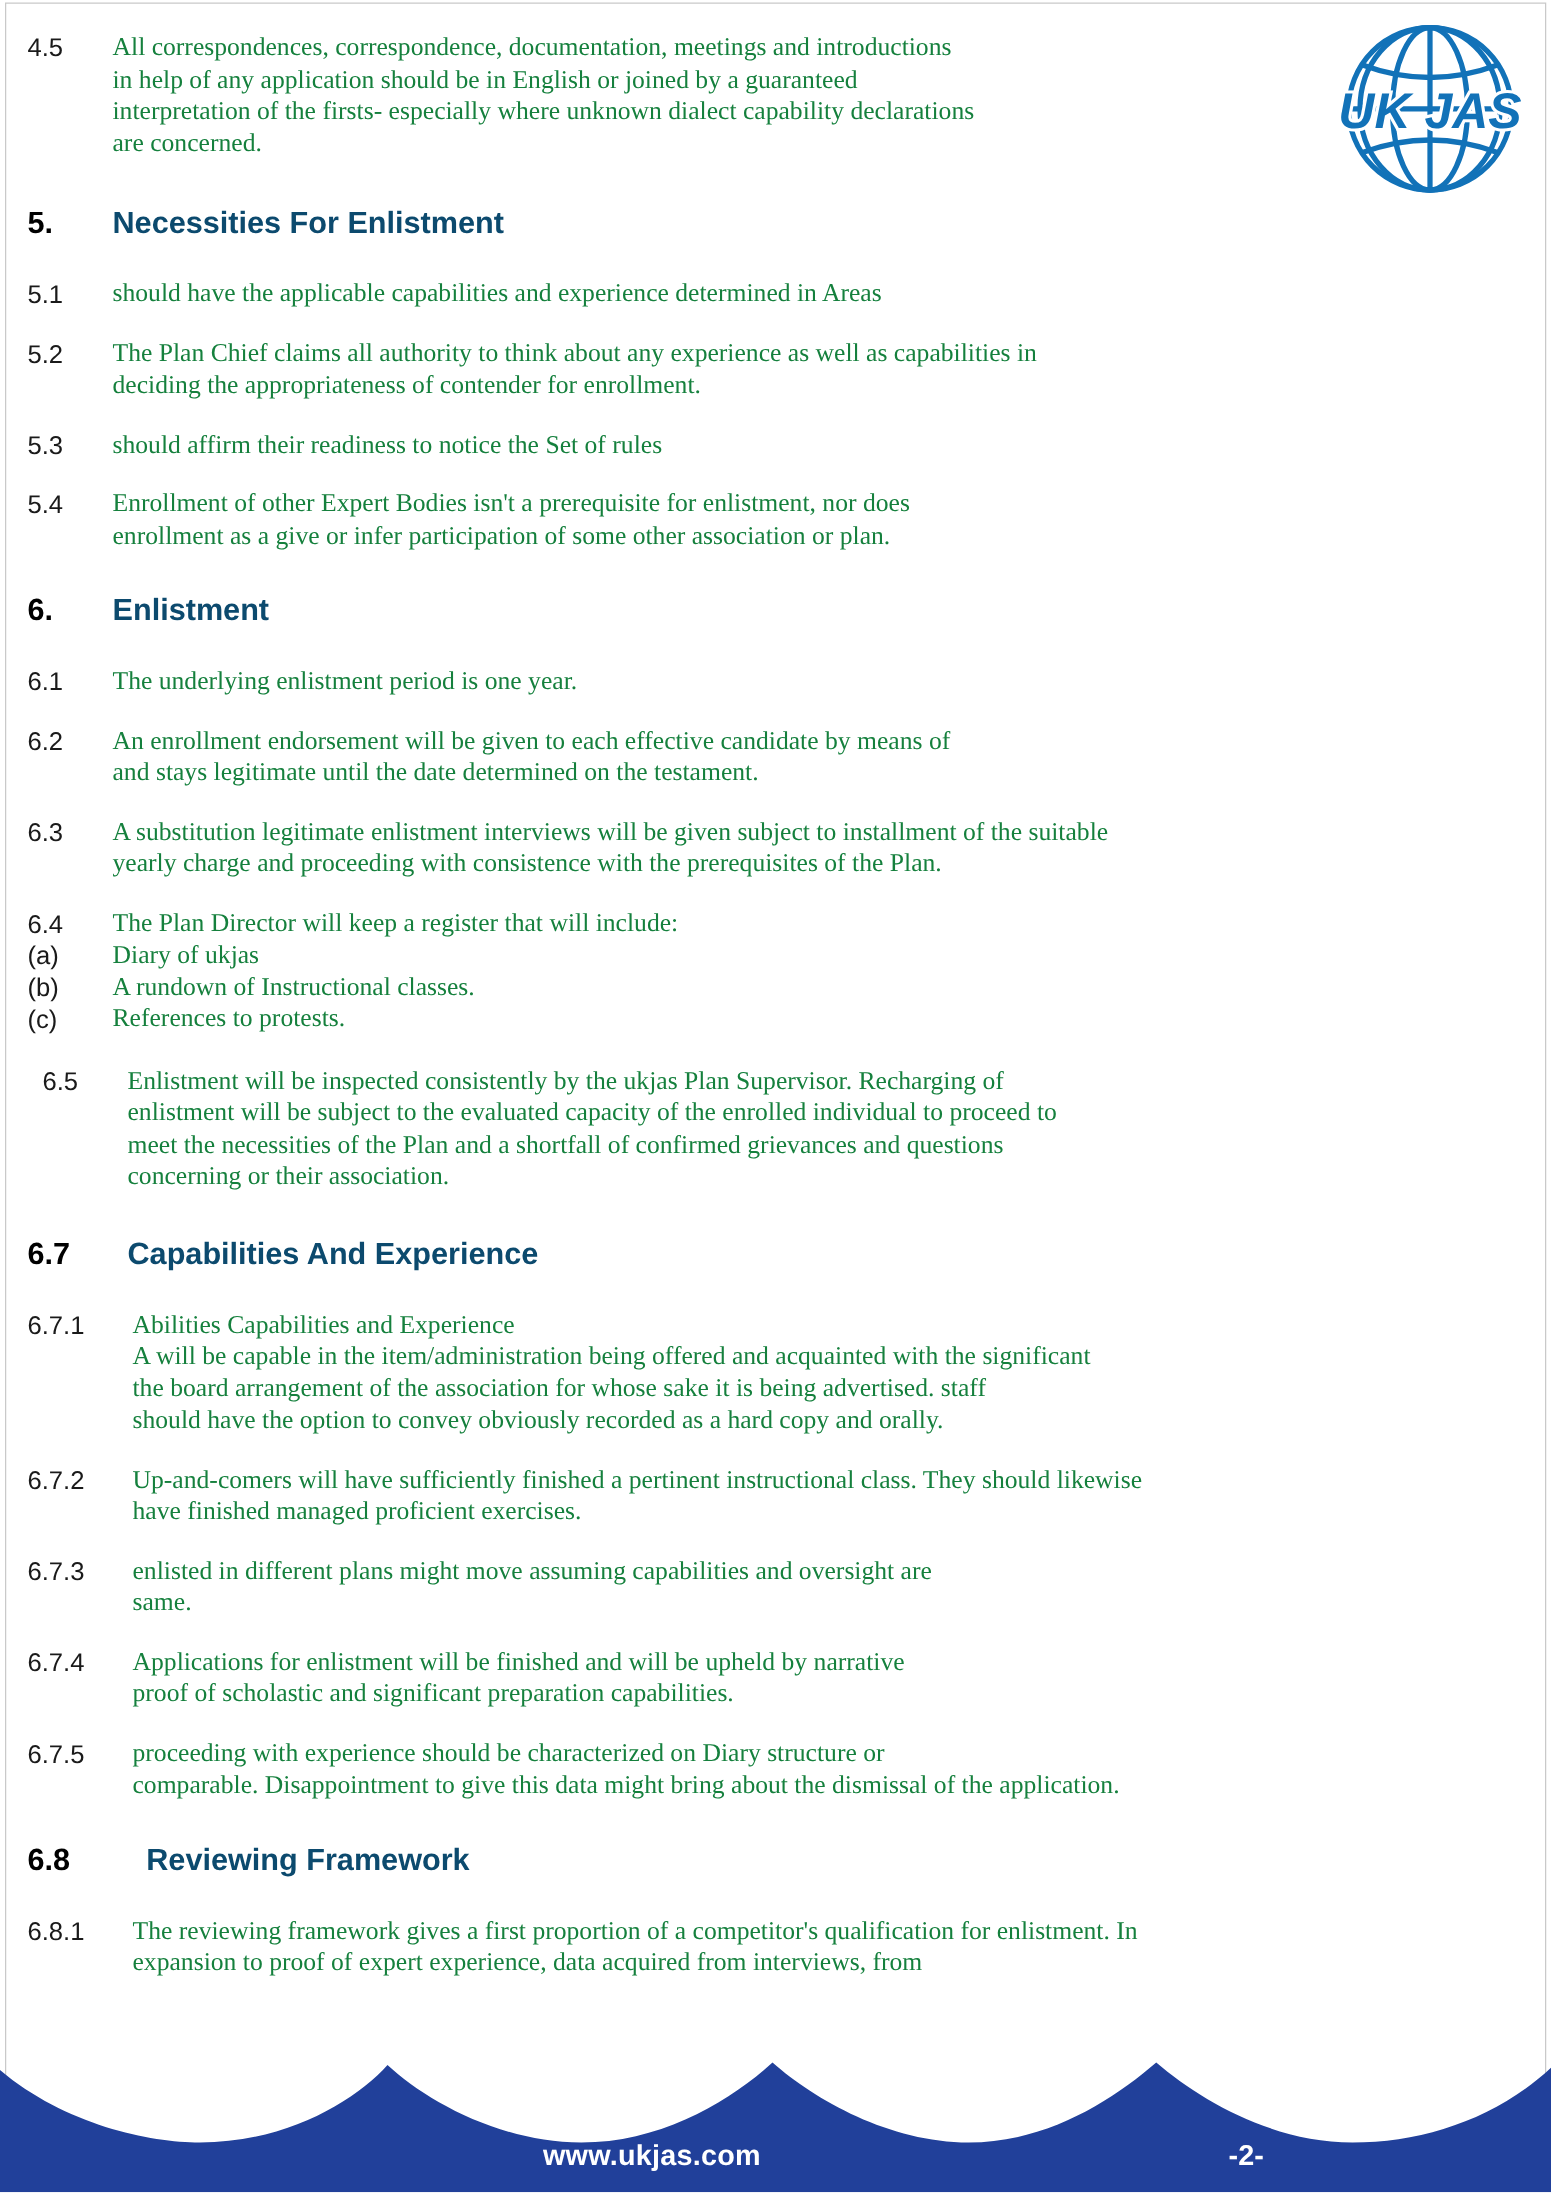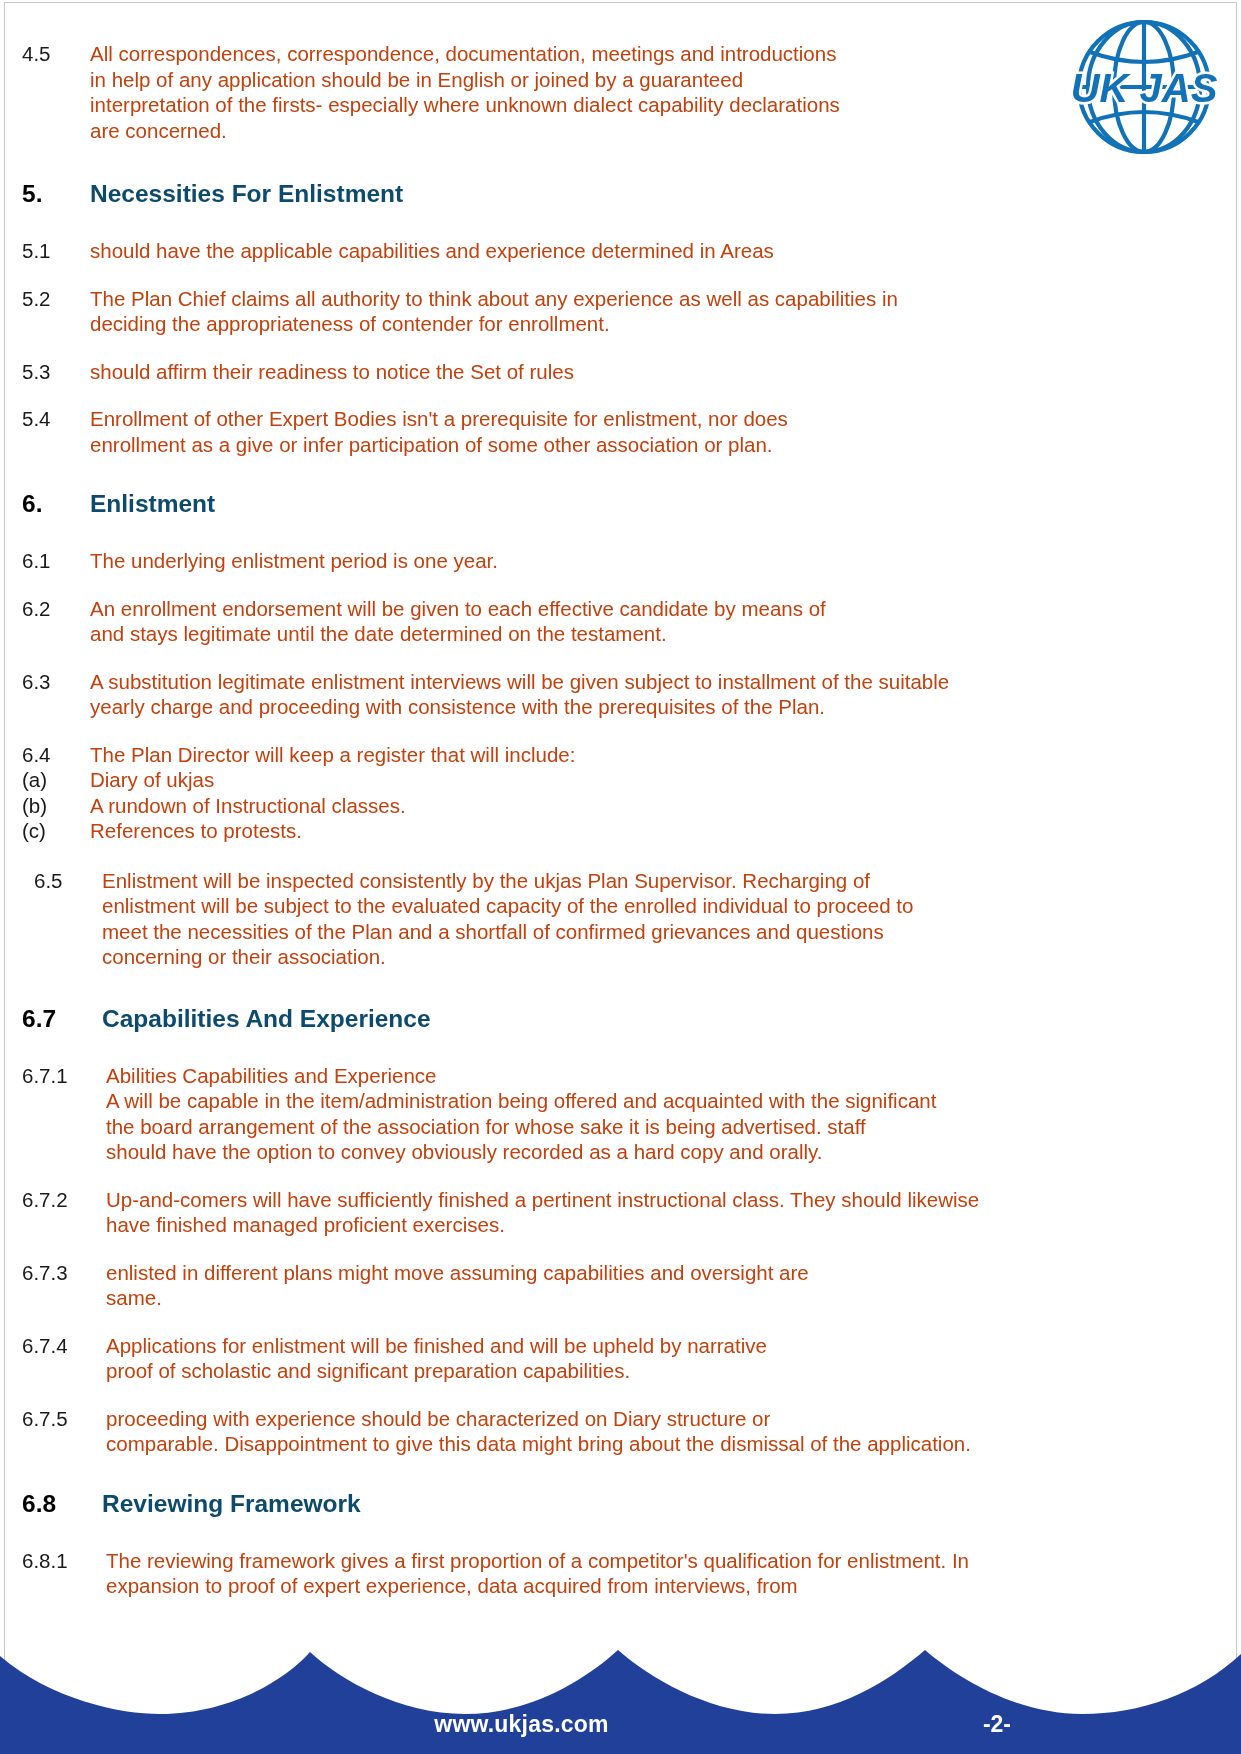--- a/index.html
+++ b/index.html
@@ -36,21 +36,21 @@
     right: 16px;
     top: 14px;
     width: 162px;
     height: 146px;
   }
 
   
   .content {
     position: absolute;
     left: 0;
-    top: 15px;
+    top: 0;
     width: 1241px;
     padding: 26px 34px 0 22px;
     box-sizing: border-box;
   }
 
   .clause {
     display: flex;
     align-items: flex-start;
     margin-bottom: 22px;
   }
@@ -61,21 +61,22 @@
     line-height: 25.5px;
     color: #1a1a1a;
   }
   .clause .num.wide {
     width: 84px;
   }
   .clause .body {
     flex: 1 1 auto;
     font-size: 20.5px;
     line-height: 25.5px;
-    color: #c2410c;
+    color: #15803d;
+    font-family: Liberation Serif, serif;
   }
   .clause .body p {
     margin: 0;
   }
 
   
   .heading {
     display: flex;
     align-items: flex-start;
     margin: 30px 0 26px 0;
@@ -305,21 +306,21 @@
     </div>
 
     <div class="clause">
       <div class="num wide">6.7.5</div>
       <div class="body">
         <p> proceeding with experience should be characterized on  Diary structure  or</p>
         <p>comparable. Disappointment to give this data might bring about the dismissal of the application.</p>
       </div>
     </div>
 
-    <div class="heading sub" style="margin-top:32px;margin-bottom:30px;">
+    <div class="heading sub" style="margin-top:32px;margin-bottom:30px;gap:15px;">
       <div class="num">6.8</div>
       <div class="title">Reviewing Framework</div>
     </div>
 
     <div class="clause">
       <div class="num wide">6.8.1</div>
       <div class="body">
         <p>The reviewing framework gives a first proportion of a competitor's qualification for enlistment. In</p>
         <p>expansion to proof of expert experience, data acquired from interviews, from</p>
       </div>

